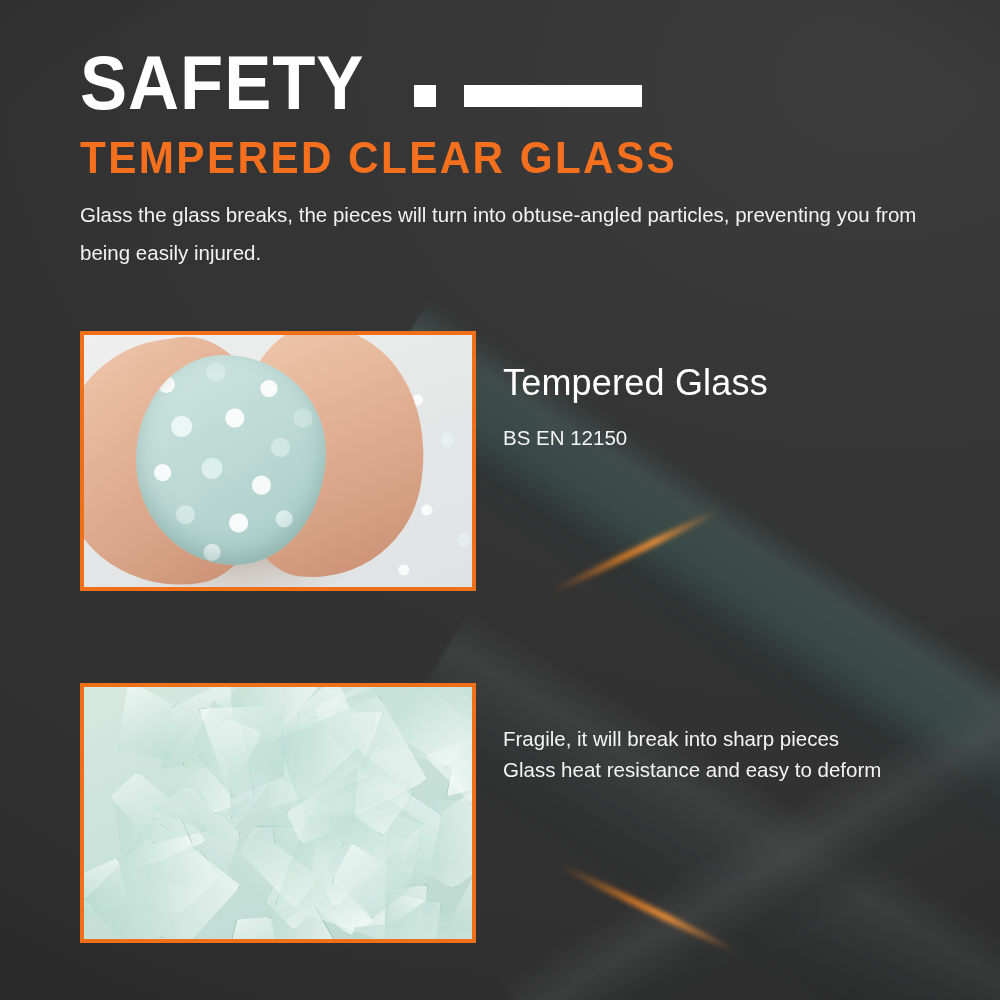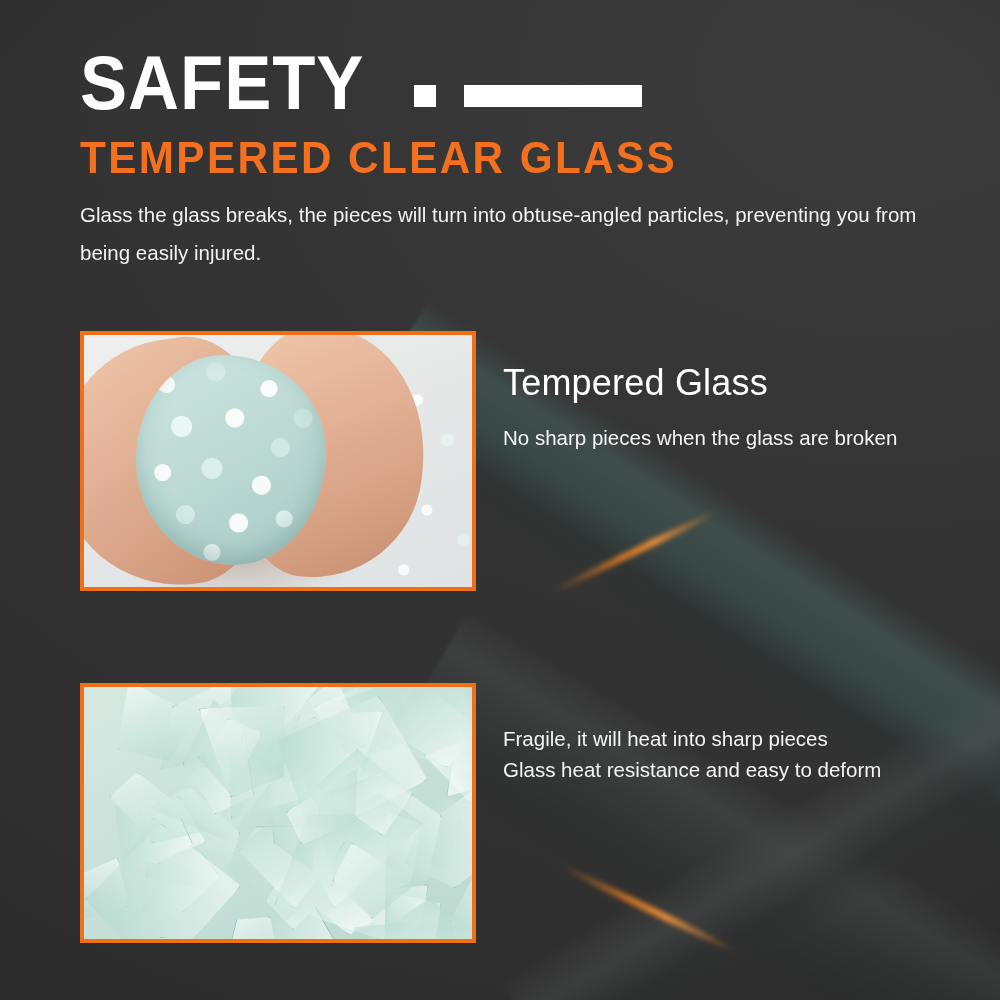--- a/index.html
+++ b/index.html
@@ -283,21 +283,21 @@
       <div class="p1-shadow"></div>
       <div class="p1-hand-l"></div>
       <div class="p1-hand-r"></div>
       <div class="p1-pile"></div>
     </div>
   </div>
 
   <div class="info-1">
     <div class="card-title">Tempered Glass</div>
     <div class="spec-list">
-      <div class="spec-line">No sharp pieces when the glass are broken</div>
+      <div class="spec-line">BS EN 12150</div>
     </div>
   </div>
 
   <div class="card card-2">
     <div class="photo">
       <div class="p2-bg"></div>
       <div id="shards">
           <div class="shard" style="width: 72.3386px; height: 101.473px; left: 169.98px; top: 196.741px; transform: rotate(150.108deg); clip-path: polygon(0% 12%, 62% 0%, 100% 48%, 40% 100%, 0% 72%); opacity: 0.93;"></div>
           <div class="shard" style="width: 114.173px; height: 72.5324px; left: 125.39px; top: -21.4611px; transform: rotate(122.807deg); clip-path: polygon(8% 0%, 100% 18%, 78% 100%, 0% 80%); opacity: 0.96;"></div>
           <div class="shard" style="width: 83.3352px; height: 118.05px; left: 364.015px; top: 19.7576px; transform: rotate(305.948deg); clip-path: polygon(14% 0%, 100% 40%, 56% 100%, 0% 58%); opacity: 0.93;"></div>
@@ -343,18 +343,18 @@
           <div class="shard" style="width: 90.4785px; height: 107.484px; left: 294.343px; top: 209.247px; transform: rotate(228.351deg); clip-path: polygon(0% 0%, 100% 10%, 88% 86%, 22% 100%); opacity: 0.89;"></div>
           <div class="shard" style="width: 94.1203px; height: 57.1587px; left: 199.445px; top: 91.4063px; transform: rotate(312.365deg); clip-path: polygon(14% 0%, 100% 40%, 56% 100%, 0% 58%); opacity: 0.75;"></div>
           <div class="shard" style="width: 104.67px; height: 58.2773px; left: 22.5009px; top: 97.9235px; transform: rotate(24.5189deg); clip-path: polygon(14% 0%, 100% 40%, 56% 100%, 0% 58%); opacity: 0.72;"></div>
           <div class="shard" style="width: 82.2628px; height: 70.3774px; left: 249.139px; top: 160.835px; transform: rotate(11.1904deg); clip-path: polygon(14% 0%, 100% 40%, 56% 100%, 0% 58%); opacity: 0.86;"></div>
         </div>
     </div>
   </div>
 
   <div class="info-2">
     <div class="spec-list">
-      <div class="spec-line">Fragile, it will heat into sharp pieces</div>
+      <div class="spec-line">Fragile, it will break into sharp pieces</div>
       <div class="spec-line">Glass heat resistance and easy to deform</div>
     </div>
   </div>
 
 </div>
 
 </body></html>

